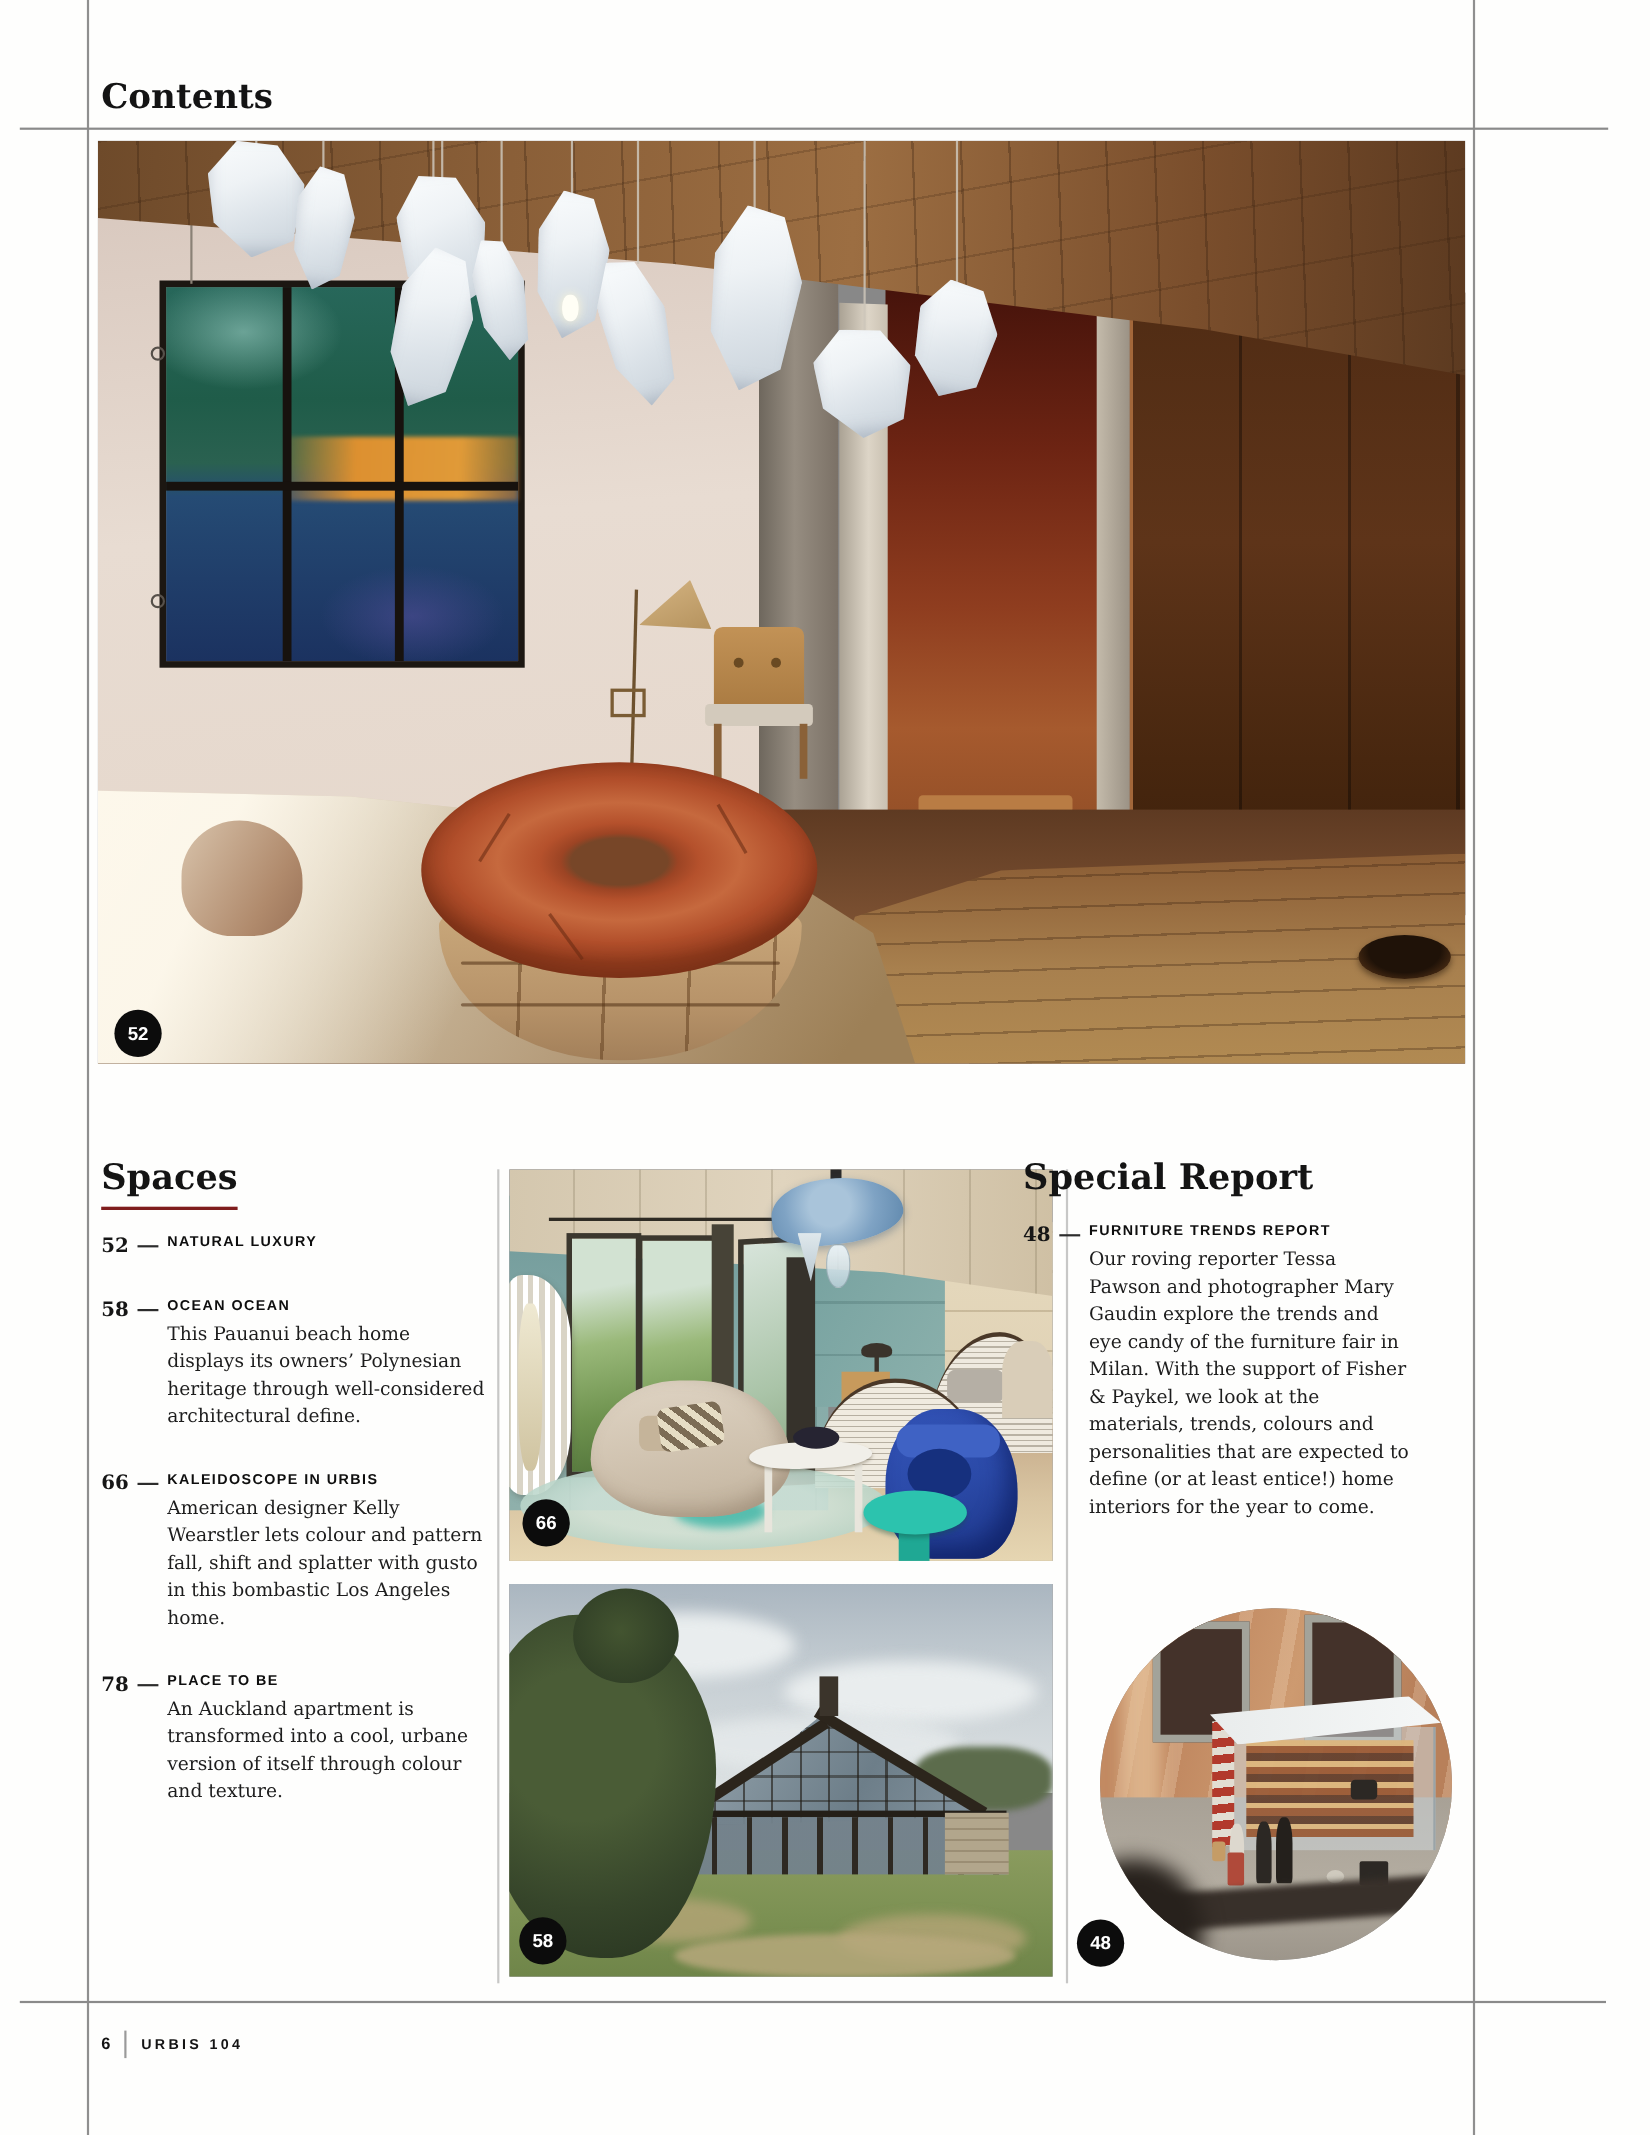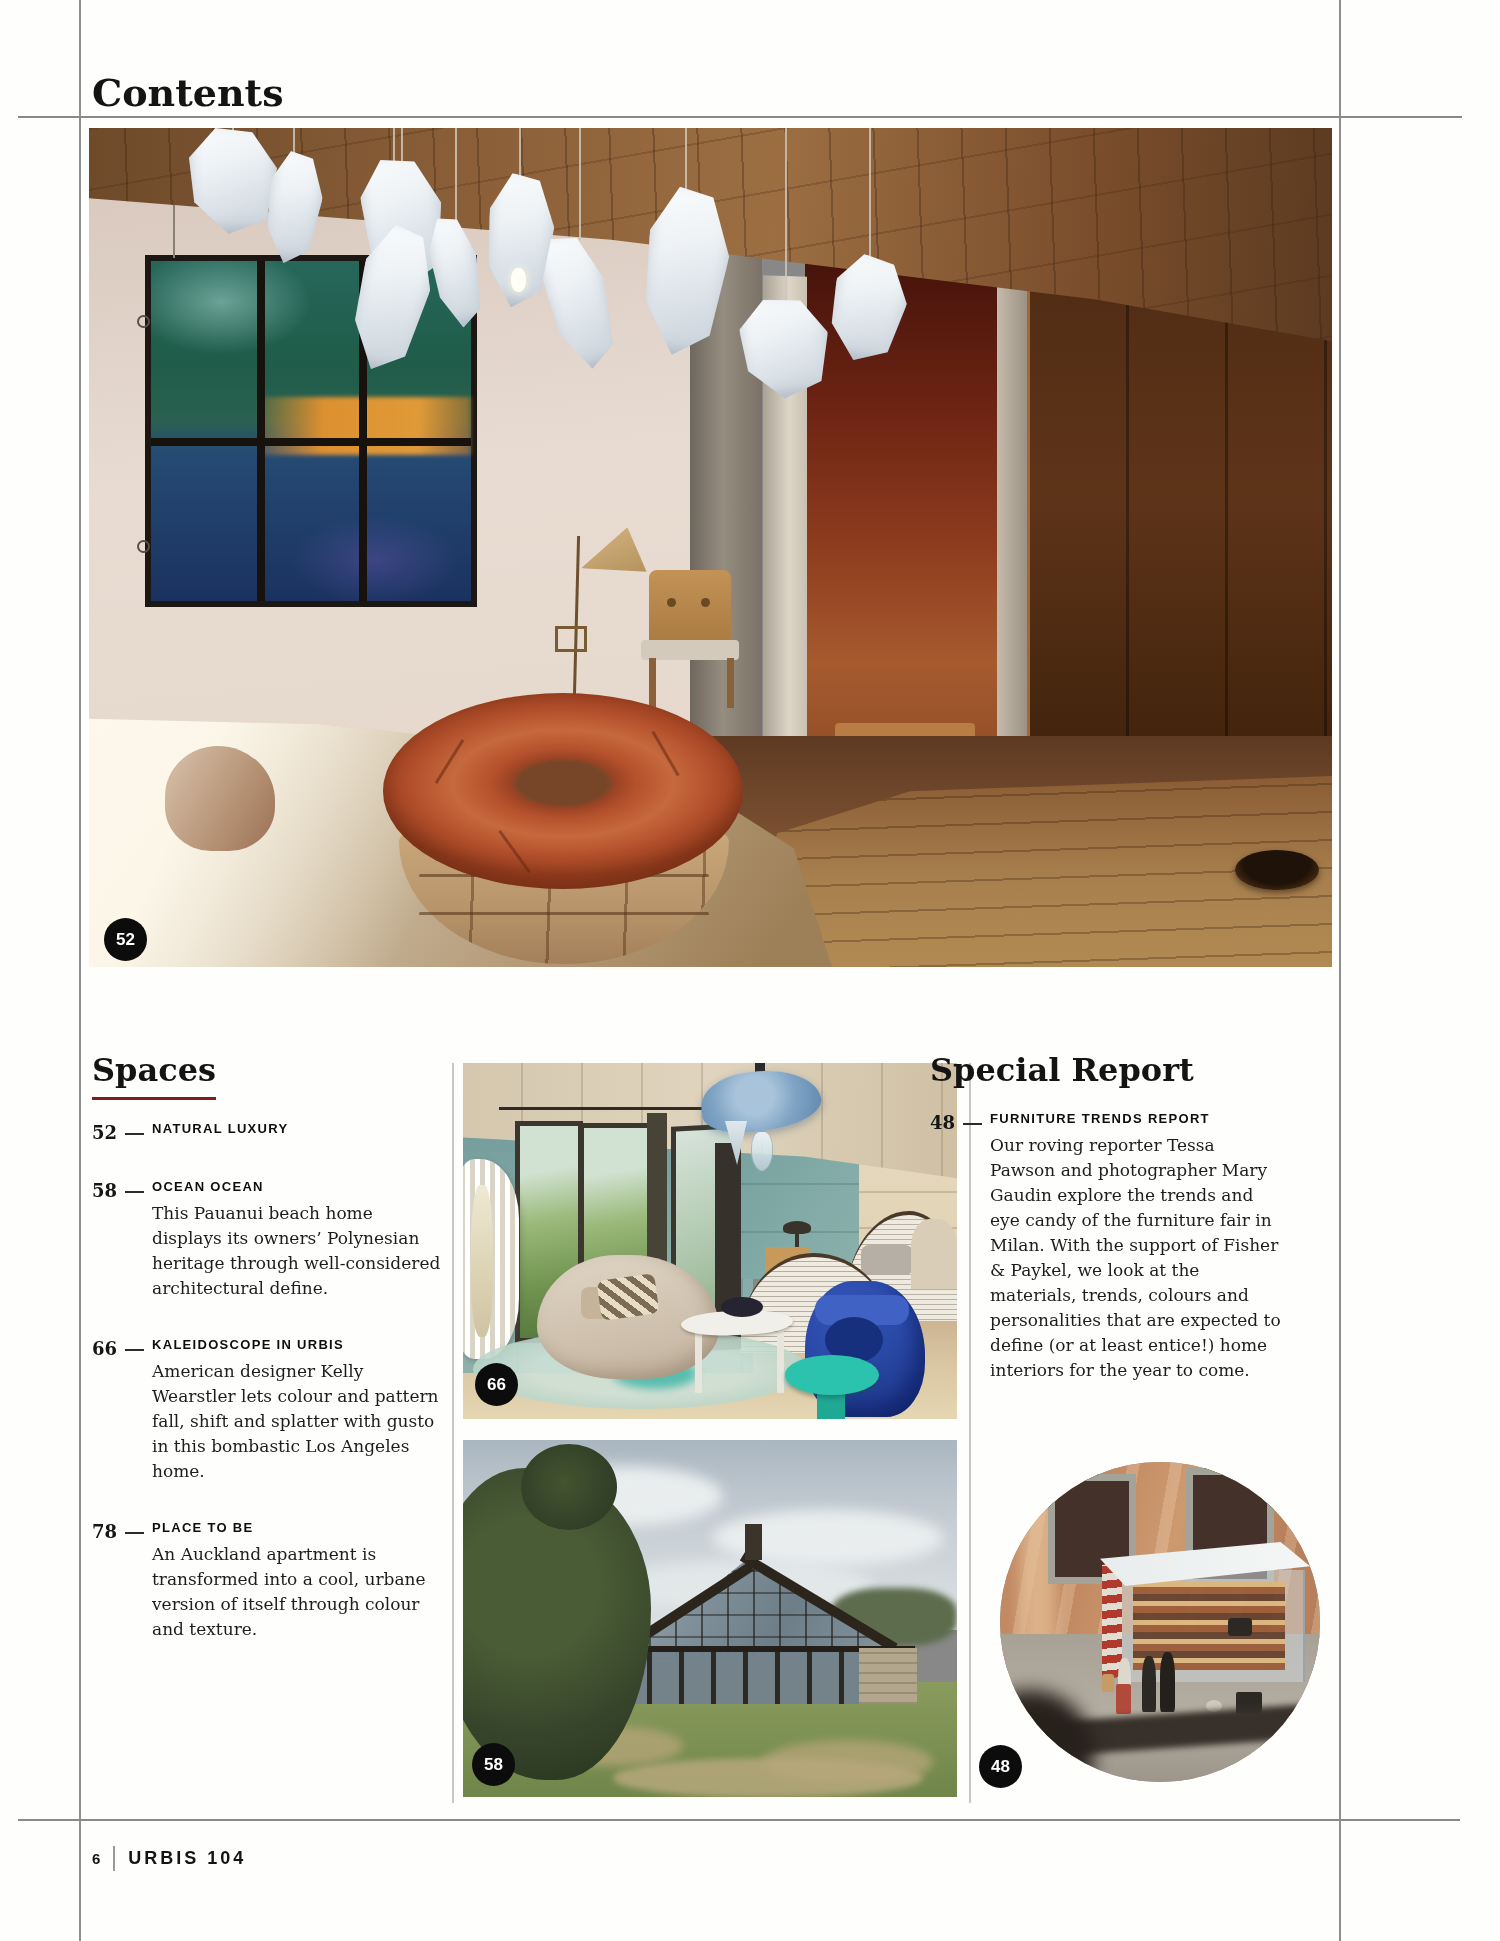--- a/index.html
+++ b/index.html
@@ -6,21 +6,21 @@
   .page{position:relative;width:1500px;height:1941px;background:#fefefd;overflow:hidden;
         font-family:"Liberation Sans",sans-serif;color:#1a1a1a;}
   .ab{position:absolute;}
 
   
   .trim-v{width:2px;top:0;height:1941px;background:#8f8f8f;}
   .rule-h{height:2px;background:#8a8a8a;}
 
   
   .contents-title{left:92px;top:70px;font-family:"DejaVu Serif","Liberation Serif",serif;
-    font-weight:bold;font-size:38px;color:#141414;}
+    font-weight:bold;font-size:31px;color:#141414;}
   .col{display:flex;flex-direction:column;}
   .sec-head{font-family:"DejaVu Serif","Liberation Serif",serif;font-weight:bold;
     font-size:32px;color:#141414;line-height:40px;}
   .sec-head.underlined{align-self:flex-start;border-bottom:3px solid #7f1d1d;padding-bottom:7px;}
   .entries{margin-top:21px;}
   .entry{display:flex;margin-bottom:36px;}
   .entry-num{width:60px;flex:0 0 60px;font-family:"DejaVu Serif","Liberation Serif",serif;
     font-weight:bold;font-size:18px;color:#161616;padding-top:1px;}
   .entry-num::after{content:"";display:inline-block;width:19px;height:2px;background:#2c2c2c;
     margin-left:8px;vertical-align:4px;}
@@ -232,21 +232,21 @@
   .p48-stripes{left:102px;top:102px;width:20px;height:114px;transform:skewY(-6deg);
     background:repeating-linear-gradient(0deg,#b23a2c 0 8px,#e2ddd2 8px 15px);}
   .p48-person{background:#2c2824;border-radius:40% 40% 10% 10%;}
   .p48-band{left:-12px;top:252px;width:360px;height:34px;background:#38302a;filter:blur(3px);transform:rotate(-4deg);}
   .p48-corner{left:-34px;top:228px;width:128px;height:128px;border-radius:50%;background:#27211c;filter:blur(9px);}
 
   
   .footer-row{left:92px;top:1846px;display:flex;align-items:center;gap:13px;}
   .footer-page{font-weight:bold;font-size:15px;color:#141414;}
   .footer-sep{width:2px;height:25px;background:#9a9a9a;}
-  .footer-issue{font-weight:bold;font-size:18px;letter-spacing:3px;color:#141414;}
+  .footer-issue{font-weight:bold;font-size:13px;letter-spacing:3px;color:#141414;}
 </style>
 </head>
 <body>
 
 <div class="page">
 
   <div class="ab trim-v" style="left:79px;"></div>
   <div class="ab trim-v" style="left:1339px;"></div>
   <div class="ab rule-h" style="left:18px;top:116px;width:1444px;"></div>
   <div class="ab rule-h" style="left:18px;top:1819px;width:1442px;"></div>

